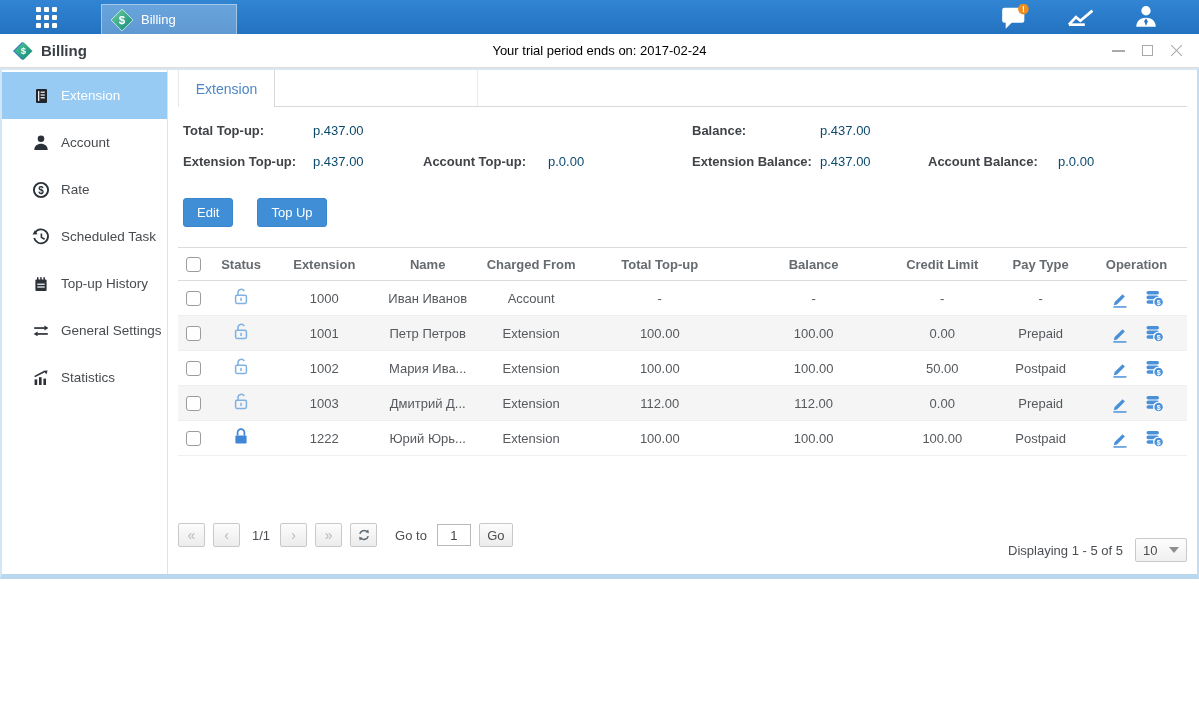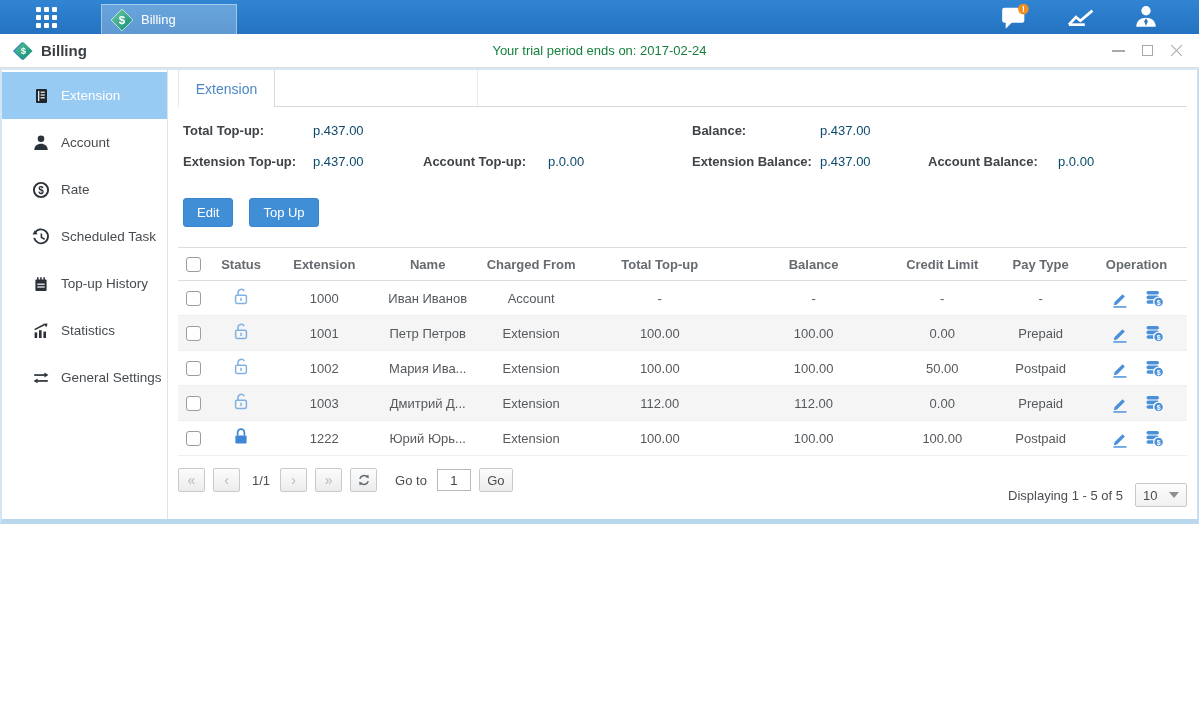--- a/index.html
+++ b/index.html
@@ -20,33 +20,33 @@
   .topbar-right { position:absolute; right:40px; top:0; height:34px;
     display:flex; align-items:center; gap:38px; }
   .tb-icon { cursor:pointer; display:flex; align-items:center; }
 
   
   .titlebar { height:34px; background:#fff; border-bottom:1px solid #dcdcdc;
     display:flex; align-items:center; position:relative; }
   .titlebar .app-title { font-size:15px; font-weight:bold; color:#3a3f44; margin-left:8px; }
   .titlebar .diamond { margin-left:13px; }
   .trial-notice { position:absolute; left:0; right:0; text-align:center;
-    color:#15803d; font-size:13px; pointer-events:none; }
+    color:#000000; font-size:13px; pointer-events:none; }
   .win-controls { position:absolute; right:16px; display:flex; align-items:center; gap:16px; }
   .win-btn { width:13px; height:13px; position:relative; cursor:pointer; }
   .win-min::after { content:""; position:absolute; left:0; right:0; top:6px;
     border-top:2px solid #a9a9a9; }
   .win-max::after { content:""; position:absolute; inset:1px; border:1.5px solid #a9a9a9; }
   .win-close::before,.win-close::after { content:""; position:absolute; left:6px; top:-1px;
     height:15px; border-left:1.5px solid #a9a9a9; }
   .win-close::before { transform:rotate(45deg); }
   .win-close::after { transform:rotate(-45deg); }
 
   
-  .window-body { display:flex; height:456px; border-top:2px solid #d9e7f3;
+  .window-body { display:flex; height:511px; border-top:2px solid #d9e7f3;
     border-left:2px solid #d3e6f5; border-right:2px solid #c6ddef;
     border-bottom:5px solid #b9d8ee; background:#fff; }
 
   
   .sidebar { width:166px; border-right:1px solid #e2e2e2; padding-top:2px; }
   .side-item { height:47px; display:flex; align-items:center; padding-left:30px;
     cursor:pointer; font-size:13.5px; color:#474b4f; }
   .side-item .s-icon { width:18px; height:18px; margin-right:11px; flex:none; }
   .side-item.selected { background:#98cbf4; color:#fff; }
 
@@ -57,21 +57,21 @@
     margin-bottom:-1px; background:#fff; display:flex; align-items:center; justify-content:center;
     font-size:14px; color:#4b87c6; cursor:pointer; }
   .tab-ghost { width:203px; border-right:1px solid #ececec; }
 
   
   .summary { position:relative; height:85px; }
   .s-label { position:absolute; font-size:13px; font-weight:bold; color:#404448; white-space:nowrap; }
   .s-value { position:absolute; font-size:13px; color:#0c4a6e; white-space:nowrap; }
 
   
-  .actions { display:flex; gap:16px; margin:6px 0 0 5px; }
+  .actions { display:flex; gap:24px; margin:6px 0 0 5px; }
   .btn-blue { background:#3f8ed6; color:#fff; border:1px solid #3a86cc; border-radius:3px;
     font-size:13px; padding:6px 13px; cursor:pointer; font-family:inherit; }
 
   
   table.ext { width:100%; border-collapse:collapse; margin-top:20px; table-layout:fixed; }
   table.ext thead td { height:33px; border-top:1px solid #dcdcdc; border-bottom:1px solid #dcdcdc;
     font-size:13px; color:#666b70; text-align:center;font-weight:bold; }
   table.ext tbody td { height:35px; font-size:13px; color:#55595d; text-align:center;
     border-bottom:1px solid #efefef; overflow:hidden; white-space:nowrap; }
   table.ext tbody tr:nth-child(even) { background:#f5f5f5; }
@@ -220,36 +220,36 @@
           <rect x="5" y="2.2" width="1.5" height="3.4" fill="#2b3138"></rect>
           <rect x="8.2" y="2.2" width="1.5" height="3.4" fill="#2b3138"></rect>
           <rect x="11.4" y="2.2" width="1.5" height="3.4" fill="#2b3138"></rect>
           <rect x="5.3" y="8.6" width="7.4" height="1.2" fill="#fff"></rect>
           <rect x="5.3" y="11.4" width="7.4" height="1.2" fill="#fff"></rect>
         </svg>
         <span>Top-up History</span>
       </div>
       <div class="side-item">
         <svg class="s-icon" viewBox="0 0 18 18">
+          <rect x="2.2" y="5.2" width="10.6" height="1.7" fill="#2b3138"></rect>
+          <polygon points="12.4,3.6 16.4,6 12.4,8.4" fill="#2b3138"></polygon>
+          <rect x="5.2" y="11.1" width="10.6" height="1.7" fill="#2b3138"></rect>
+          <polygon points="5.6,9.5 1.6,11.9 5.6,14.3" fill="#2b3138"></polygon>
+        </svg>
+        <span>General Settings</span>
+      </div>
+      <div class="side-item">
+        <svg class="s-icon" viewBox="0 0 18 18">
           <rect x="2.6" y="10.4" width="2.6" height="5.6" fill="#2b3138"></rect>
           <rect x="7" y="8.2" width="2.6" height="7.8" fill="#2b3138"></rect>
           <rect x="11.4" y="9.6" width="2.6" height="6.4" fill="#2b3138"></rect>
           <path d="M2.6 7.6 L12 2.8" stroke="#2b3138" stroke-width="1.6" fill="none"></path>
           <polygon points="15.6,1.4 11.2,1.8 14.4,5.2" fill="#2b3138"></polygon>
         </svg>
         <span>Statistics</span>
-      </div>
-      <div class="side-item">
-        <svg class="s-icon" viewBox="0 0 18 18">
-          <rect x="2.2" y="5.2" width="10.6" height="1.7" fill="#2b3138"></rect>
-          <polygon points="12.4,3.6 16.4,6 12.4,8.4" fill="#2b3138"></polygon>
-          <rect x="5.2" y="11.1" width="10.6" height="1.7" fill="#2b3138"></rect>
-          <polygon points="5.6,9.5 1.6,11.9 5.6,14.3" fill="#2b3138"></polygon>
-        </svg>
-        <span>General Settings</span>
       </div>
     </div>
 
     <div class="main">
 
       <div class="tabstrip">
         <div class="tab-active">Extension</div>
         <div class="tab-ghost"></div>
       </div>
 

